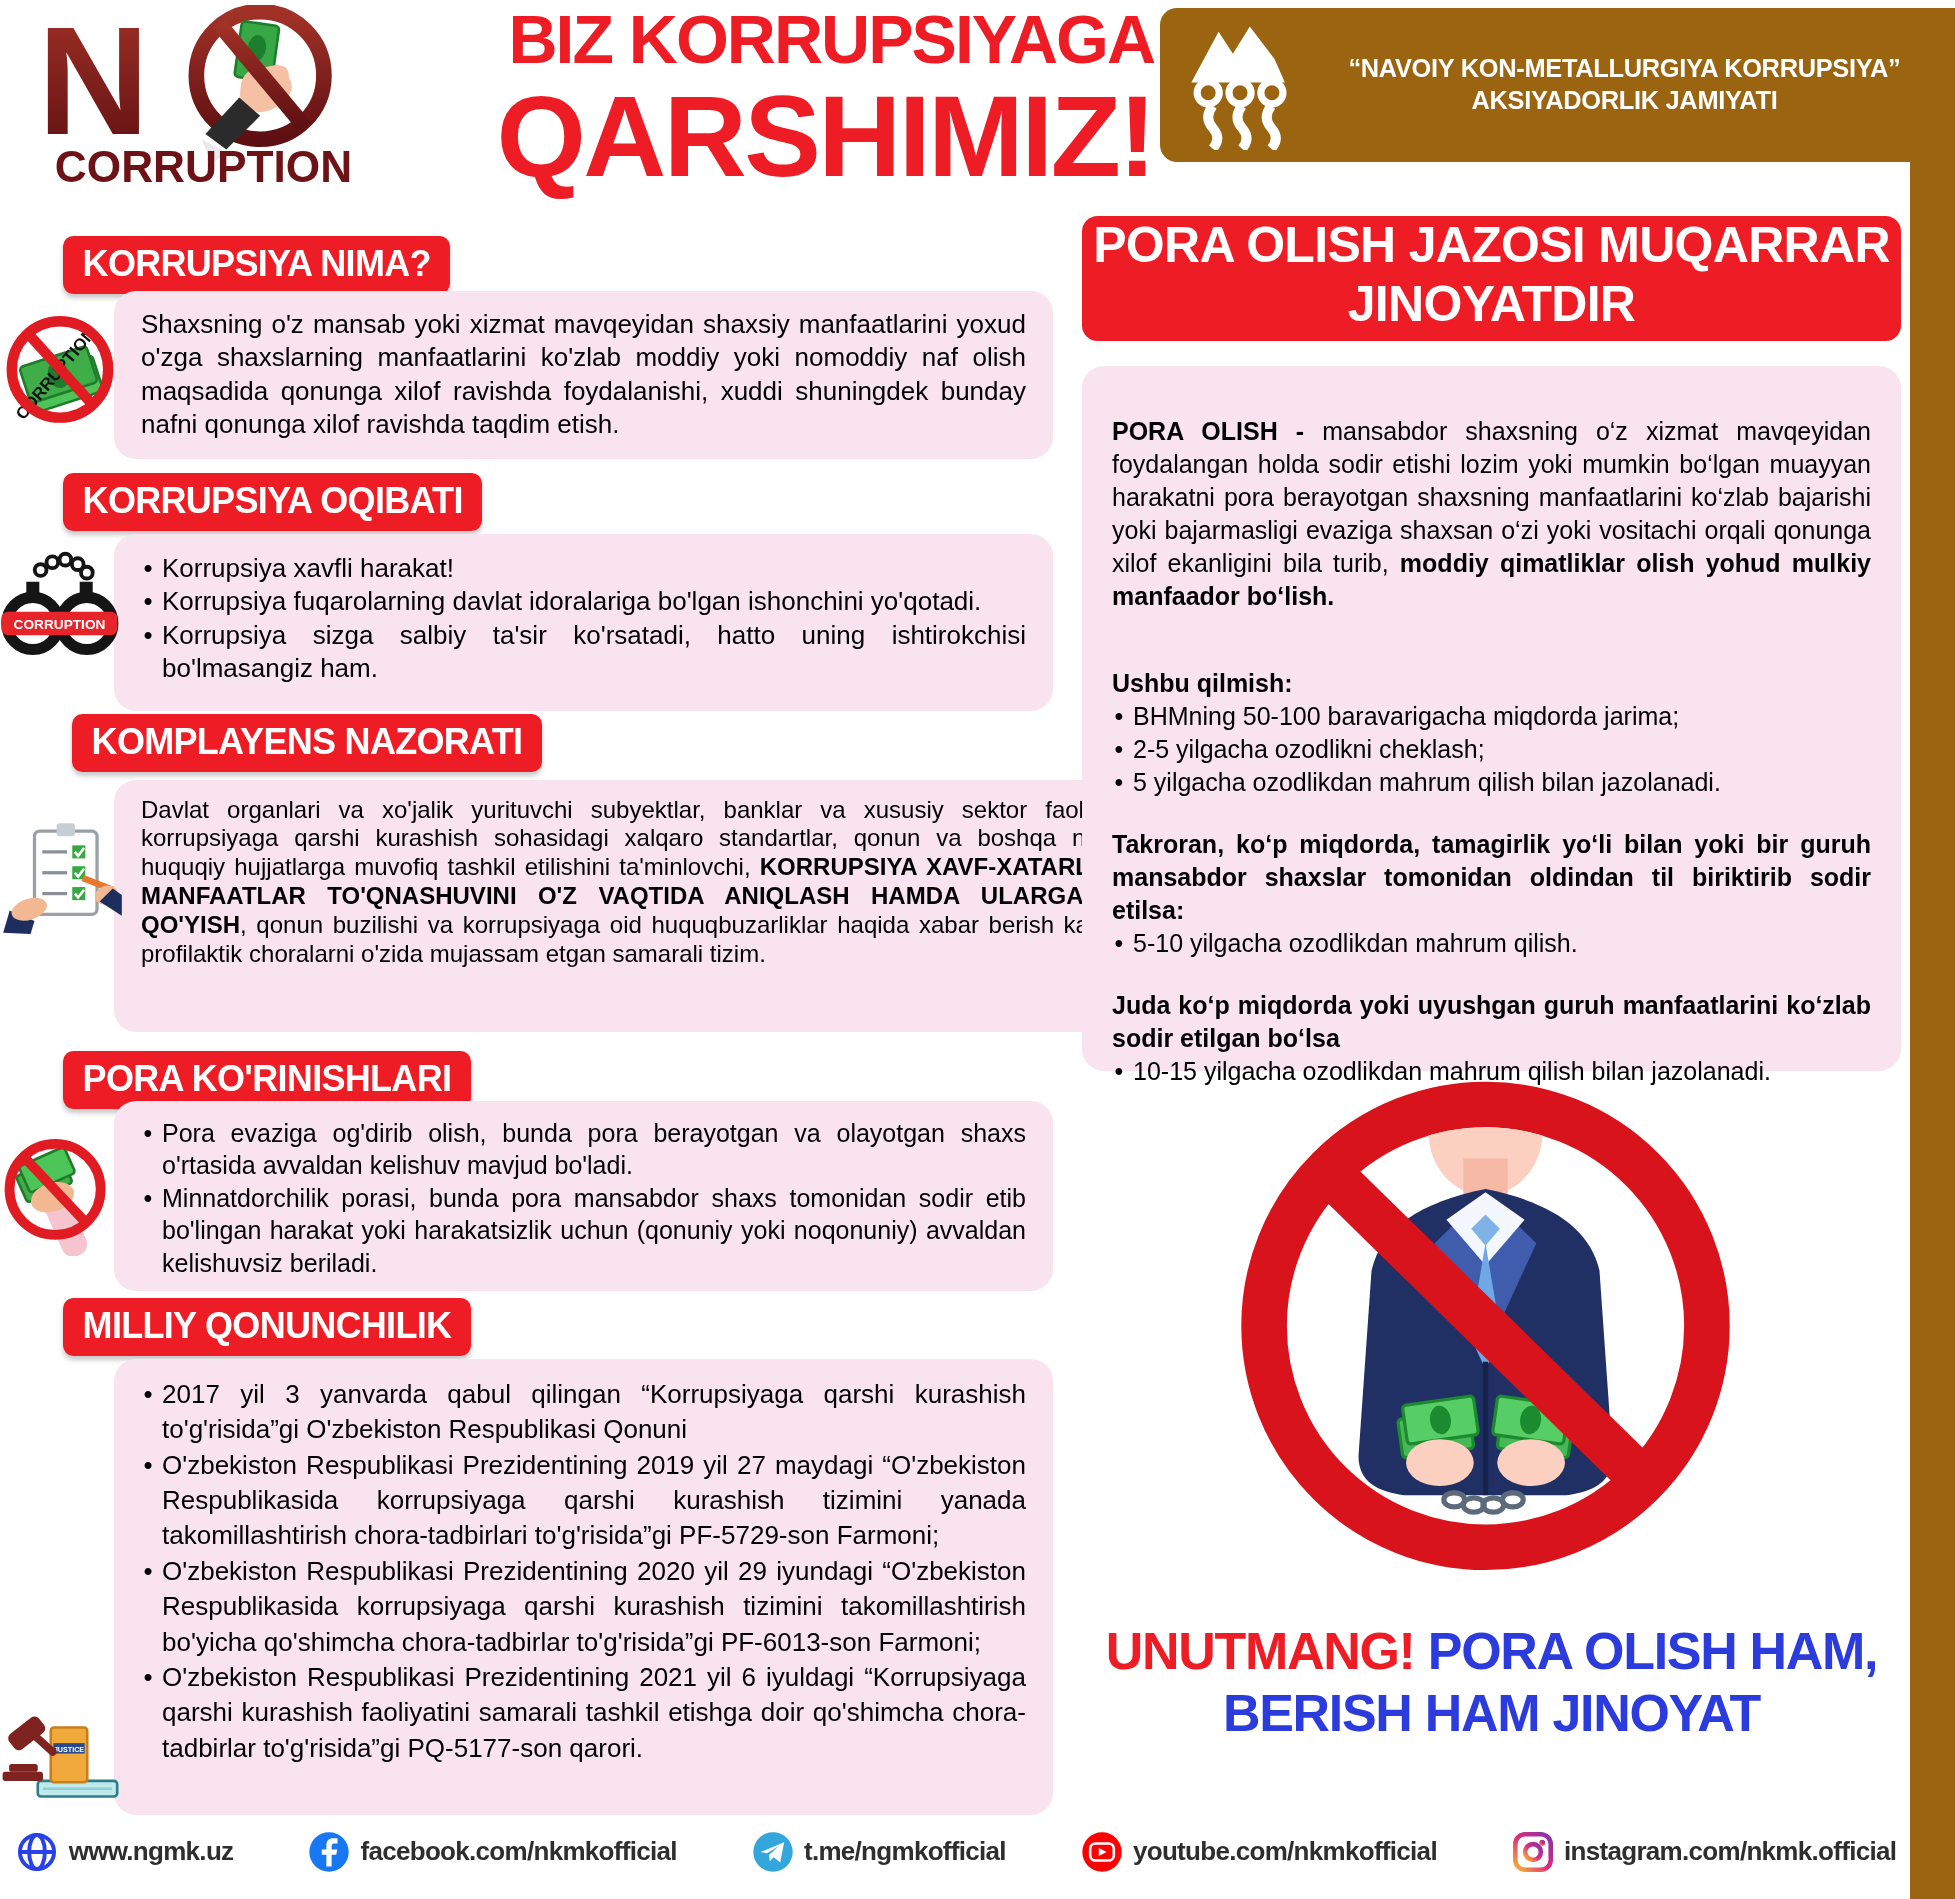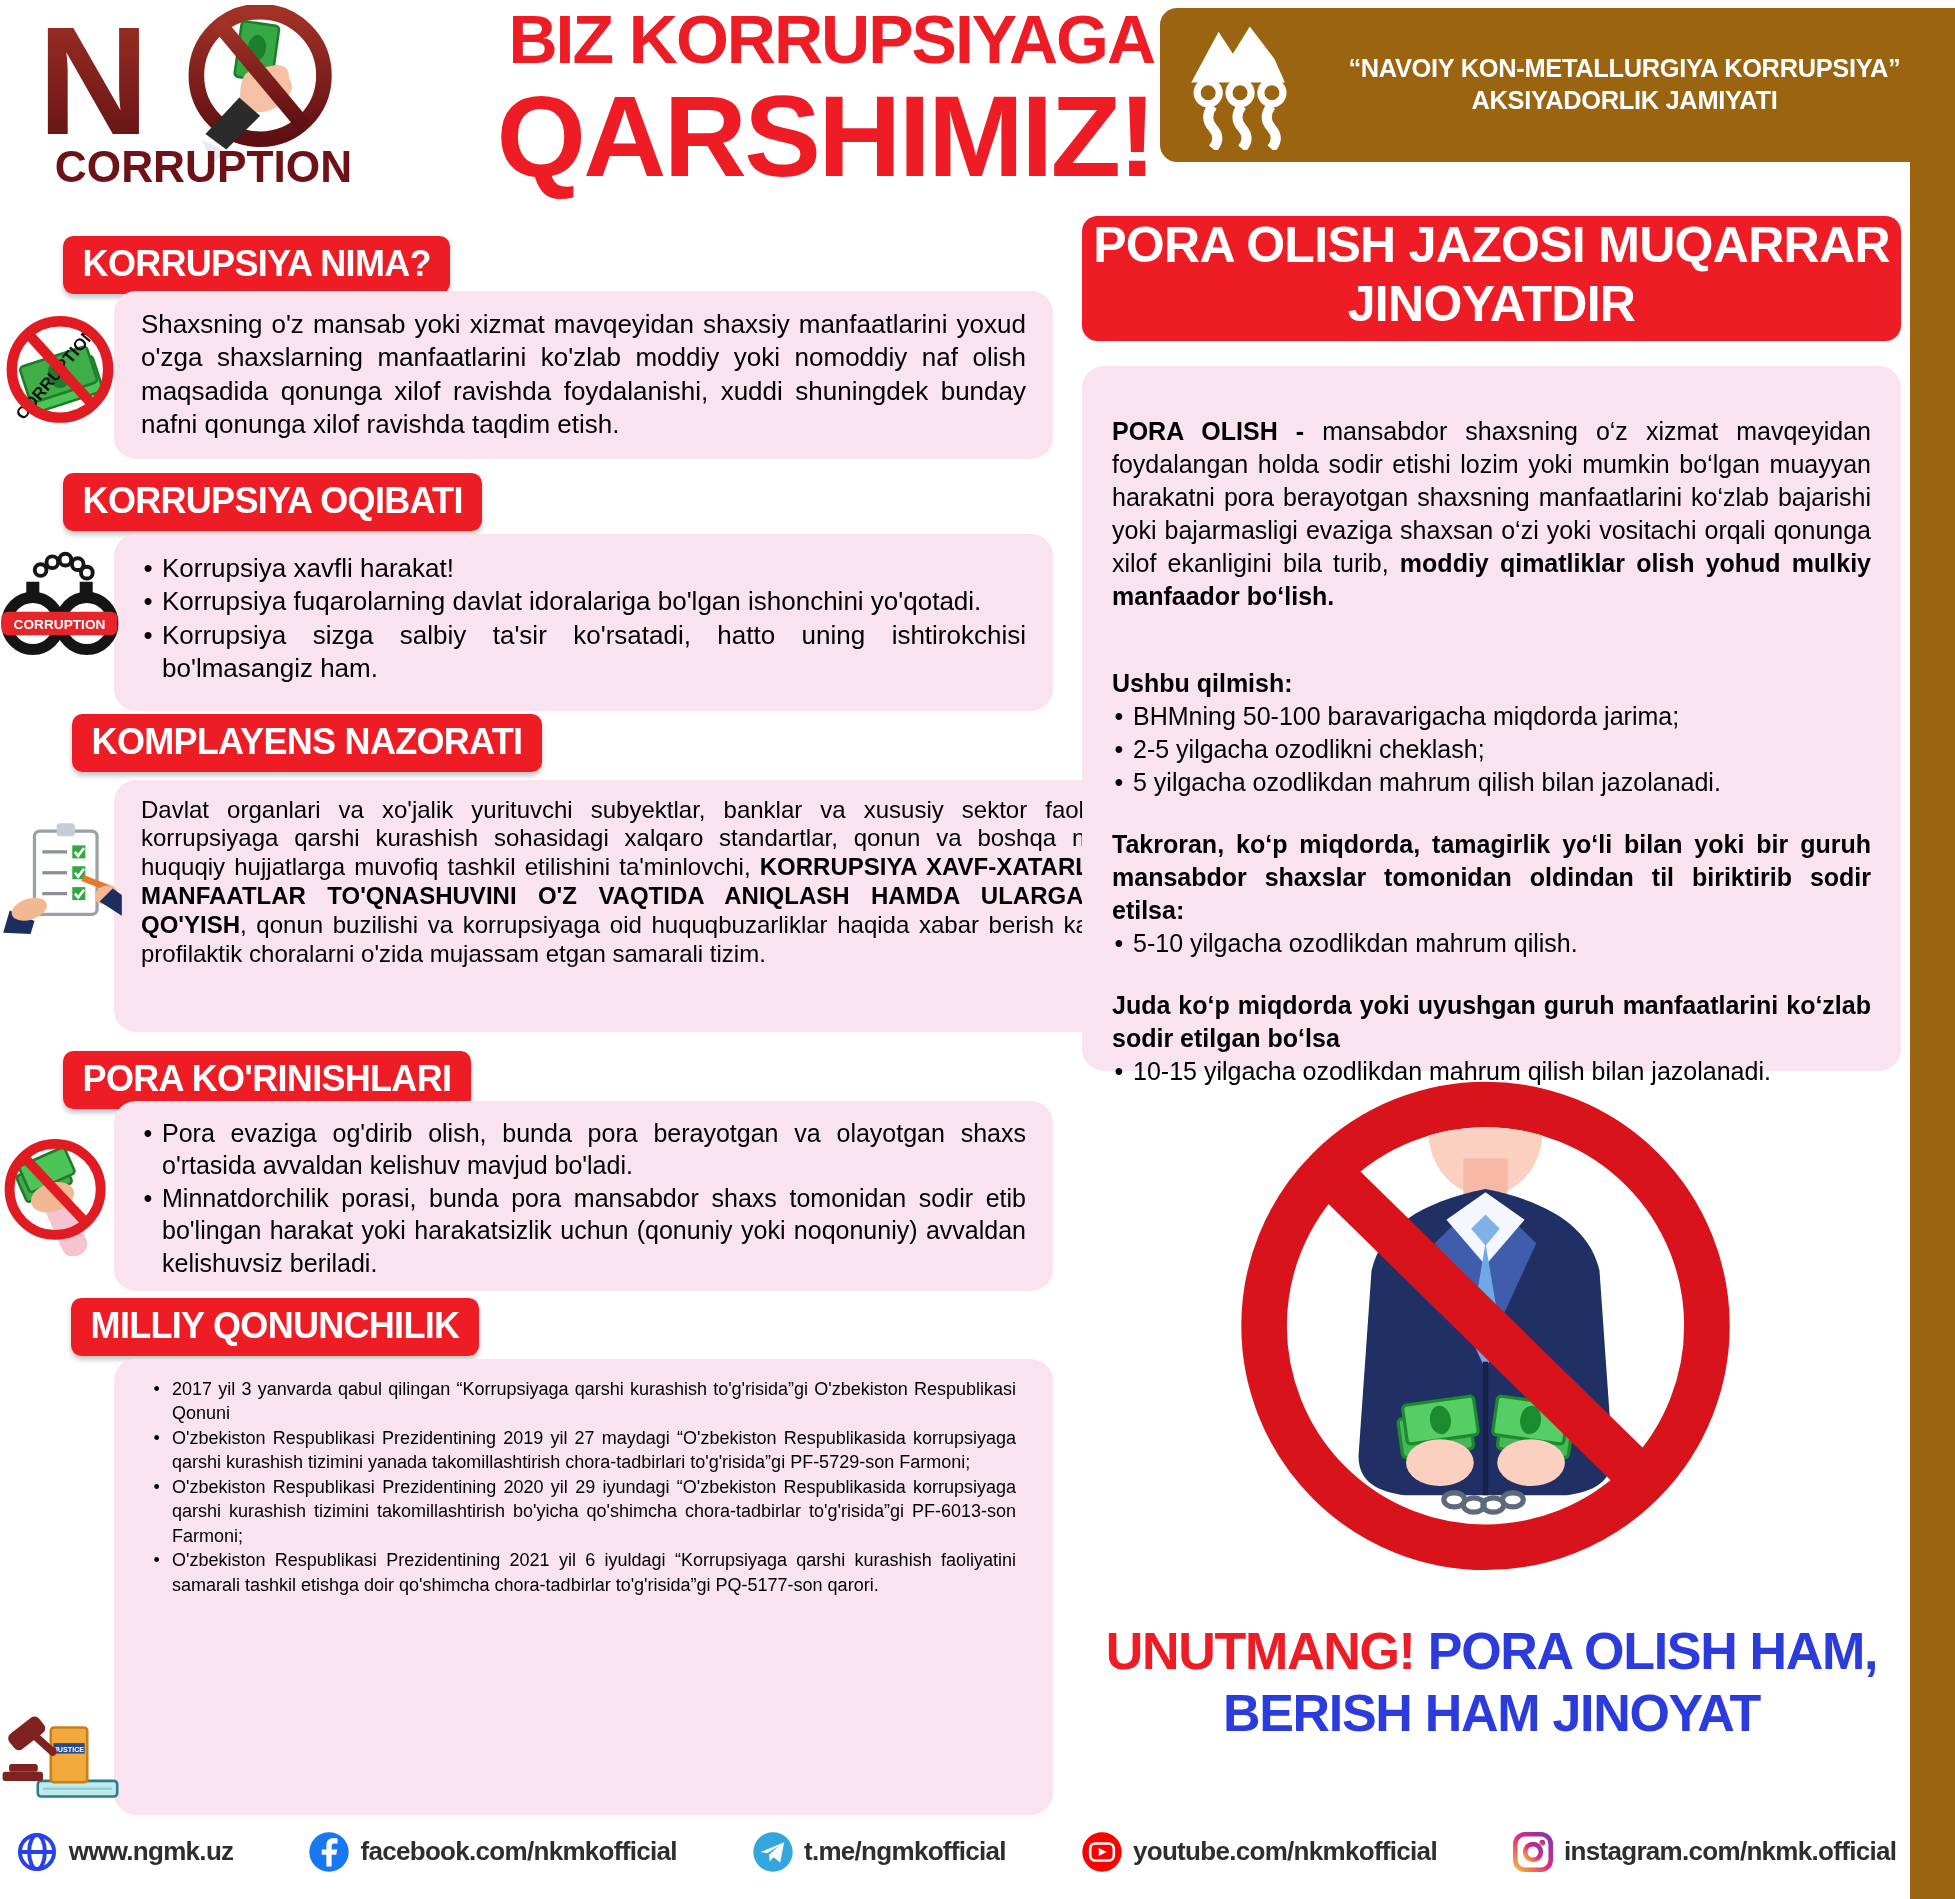--- a/index.html
+++ b/index.html
@@ -26,21 +26,21 @@
   .pinkbox{position:absolute;background:#f8e3ee;border-radius:22px;text-align:justify;}
   .pinkbox p{margin:0;}
   .b{position:relative;padding-left:21px;}
   .b::before{content:"\2022";position:absolute;left:2.6px;top:0;}
   .bold{font-weight:bold;}
 
   #box-nima   {left:114px;top:291px;width:939px;height:168px;padding:17px 27px;font-size:26px;line-height:1.28;box-sizing:border-box;}
   #box-oqibati{left:114px;top:534px;width:939px;height:177px;padding:18px 27px;font-size:26px;line-height:1.28;box-sizing:border-box;}
   #box-kompl  {left:114px;top:780px;width:1085px;height:252px;padding:15.6px 27px;font-size:24px;line-height:1.2;box-sizing:border-box;}
   #box-pora   {left:114px;top:1101px;width:939px;height:190px;padding:15.6px 27px;font-size:25px;line-height:1.3;box-sizing:border-box;}
-  #box-milliy {left:114px;top:1359px;width:939px;height:456px;padding:18px 37px;font-size:18px;line-height:1.36;box-sizing:border-box;}
+  #box-milliy {left:114px;top:1359px;width:939px;height:456px;padding:18px 27px;font-size:26px;line-height:1.36;box-sizing:border-box;}
 
   .sicon{position:absolute;}
 
   
   .rheader{position:absolute;left:1082px;top:216px;width:819px;height:125px;background:#ee1c25;border-radius:15.6px;
            color:#fff;font-weight:bold;font-size:50px;line-height:1.18;text-align:center;display:flex;
            flex-direction:column;letter-spacing:-0.7px;}
   .rbox{position:absolute;left:1082px;top:366px;width:819px;height:705px;background:#f8e3ee;border-radius:22px;
         padding:23.5px 30px;font-size:25px;line-height:33px;text-align:justify;box-sizing:border-box;}
   .rbox .gap{height:29px;}
@@ -185,21 +185,21 @@
     <rect x="74" y="96" width="40" height="110" rx="18" fill="#f6c4cf" transform="rotate(-24 94 150)"></rect>
     <g transform="rotate(-24 66 86)">
       <rect x="26" y="62" width="76" height="44" rx="5" fill="#3fae49" stroke="#1e7c2a" stroke-width="4"></rect>
       <rect x="36" y="50" width="76" height="44" rx="5" fill="#4cc457" stroke="#1e7c2a" stroke-width="4"></rect>
     </g>
     <ellipse cx="76" cy="112" rx="34" ry="22" fill="#f2b894" transform="rotate(-18 76 112)"></ellipse>
     <circle cx="80" cy="100" r="70" fill="none" stroke="#e01b22" stroke-width="15"></circle>
     <line x1="32" y1="50" x2="128" y2="152" stroke="#e01b22" stroke-width="15"></line>
   </svg>
 
-  <div class="badge" style="left:63px;top:1298px;margin-left:8px;">MILLIY QONUNCHILIK</div>
+  <div class="badge" style="left:63px;top:1298px;">MILLIY QONUNCHILIK</div>
   <div class="pinkbox" id="box-milliy">
     <div class="b">2017 yil 3 yanvarda qabul qilingan “Korrupsiyaga qarshi kurashish to'g'risida”gi O'zbekiston Respublikasi Qonuni</div>
     <div class="b">O'zbekiston Respublikasi Prezidentining 2019 yil 27 maydagi “O'zbekiston Respublikasida korrupsiyaga qarshi kurashish tizimini yanada takomillashtirish chora-tadbirlari to'g'risida”gi PF-5729-son Farmoni;</div>
     <div class="b">O'zbekiston Respublikasi Prezidentining 2020 yil 29 iyundagi “O'zbekiston Respublikasida korrupsiyaga qarshi kurashish tizimini takomillashtirish bo'yicha qo'shimcha chora-tadbirlar to'g'risida”gi PF-6013-son Farmoni;</div>
     <div class="b">O'zbekiston Respublikasi Prezidentining 2021 yil 6 iyuldagi “Korrupsiyaga qarshi kurashish faoliyatini samarali tashkil etishga doir qo'shimcha chora-tadbirlar to'g'risida”gi PQ-5177-son qarori.</div>
   </div>
   <svg class="sicon" style="left:0px;top:1691px;" width="125" height="116" viewBox="0 0 192 178">
     <rect x="58" y="138" width="122" height="24" rx="5" fill="#bfe9ea" stroke="#2a7f8a" stroke-width="4"></rect>
     <line x1="66" y1="150" x2="172" y2="150" stroke="#8fd2d6" stroke-width="4"></line>
     <rect x="78" y="56" width="56" height="84" rx="5" fill="#f2a93b" stroke="#c77f1b" stroke-width="4"></rect>

